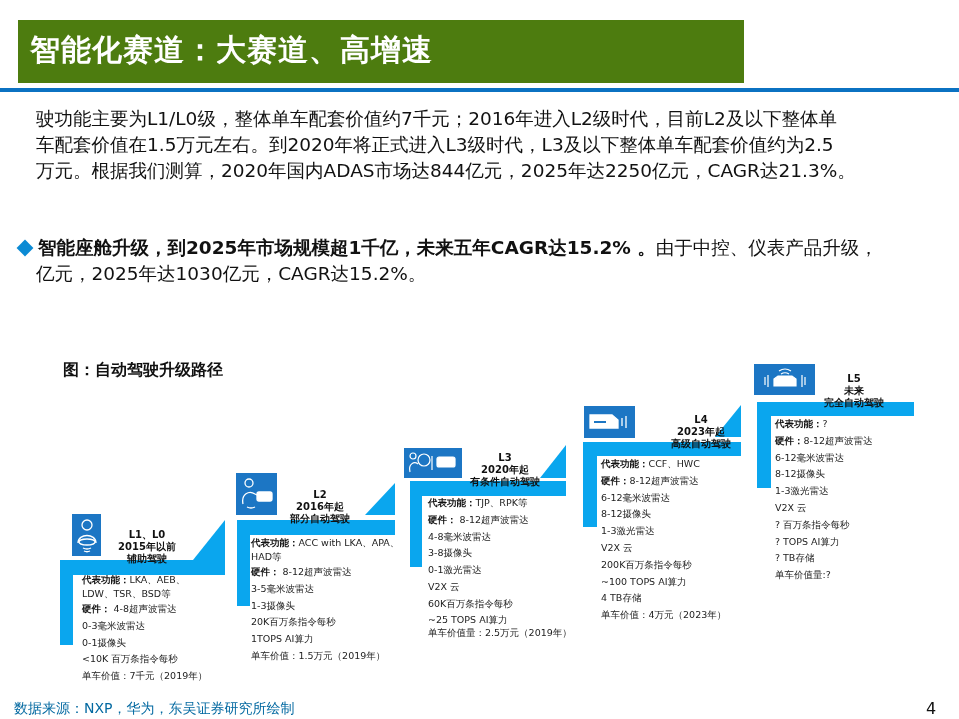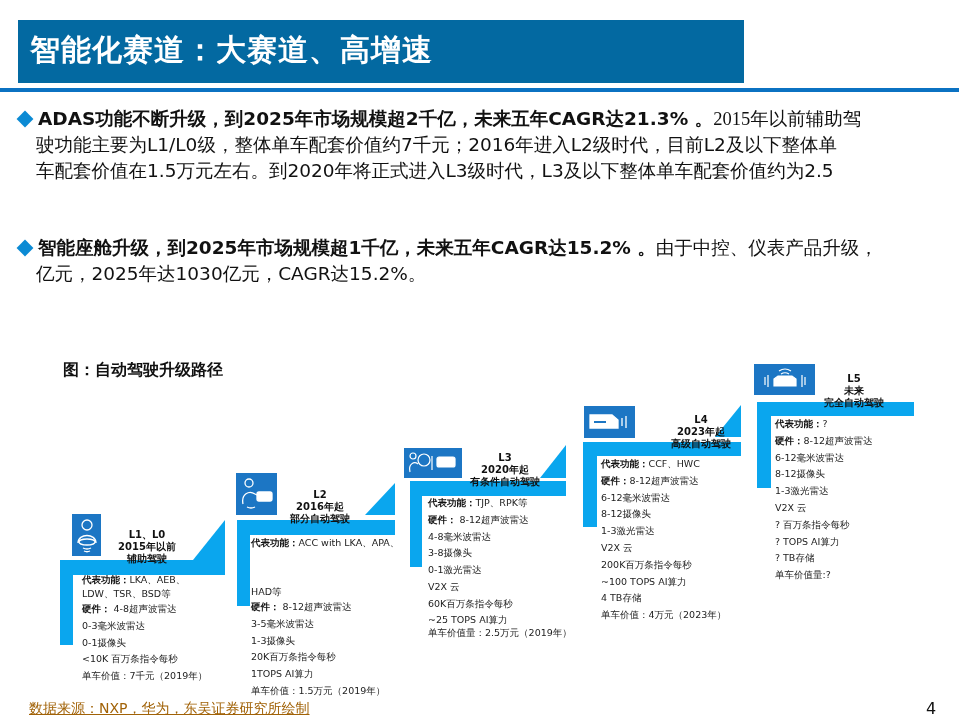--- a/index.html
+++ b/index.html
@@ -1,21 +1,21 @@
 <!DOCTYPE html>
 <html><head>
   <meta charset="utf-8">
   <style>
     * { margin: 0; padding: 0; box-sizing: border-box; }
     html, body { width: 959px; height: 719px; background: #ffffff; overflow: hidden; }
     body { position: relative; font-family: "DejaVu Sans", "Liberation Sans", sans-serif; color: #000; }
 
     .title-bar {
       position: absolute; left: 18px; top: 20px; width: 726px; height: 63px;
-      background: #0369a1;
+      background: #4d7c0f;
     }
     .title-text {
       position: absolute; left: 12px; top: 10px;
       font-family: "DejaVu Sans", sans-serif; font-weight: bold;
       font-size: 30px; color: #ffffff; letter-spacing: 1px; white-space: nowrap;
     }
     .title-rule {
       position: absolute; left: 0; top: 88px; width: 959px; height: 4px;
       background: #0b72c2;
     }
@@ -51,41 +51,39 @@
       position: absolute; text-align: center; font-size: 10px; font-weight: bold;
       line-height: 12px; color: #111; white-space: nowrap; margin-top: 11px;
     }
     .step-list {
       position: absolute; font-size: 9.5px; line-height: 16.8px; color: #222; white-space: nowrap;
       font-family: "DejaVu Sans", sans-serif;
     }
     .step-list .k { font-weight: bold; color: #111; }
 
     .footer-src {
-      position: absolute; left: 29px; top: 700px;
-      font-size: 14px; color: #a16207; white-space: nowrap; text-decoration: underline;
+      position: absolute; left: 14px; top: 700px;
+      font-size: 14px; color: #0369a1; white-space: nowrap;
     }
     .page-num {
       position: absolute; left: 926px; top: 699px; font-size: 16px; color: #111;
     }
   </style>
 </head>
 <body>
 
 <div class="title-bar">
   <div class="title-text">智能化赛道：大赛道、高增速</div>
 </div>
 <div class="title-rule"></div>
 
 <div class="para" style="top:106px;">
-  <span class="line">
-    <span class="diamond"></span><b>ADAS功能不断升级，到2025年市场规模超2千亿，未来五年CAGR达21.3% 。</b><span class="serif">2015年以前辅助驾</span>
-  </span>
   <span class="line indent">驶功能主要为L1/L0级，整体单车配套价值约7千元；2016年进入L2级时代，目前L2及以下整体单</span>
   <span class="line indent">车配套价值在1.5万元左右。到2020年将正式进入L3级时代，L3及以下整体单车配套价值约为2.5</span>
+  <span class="line indent">万元。根据我们测算，2020年国内ADAS市场达844亿元，2025年达2250亿元，CAGR达21.3%。</span>
 </div>
 
 <div class="para" style="top:235px;">
   <span class="line">
     <span class="diamond"></span><b>智能座舱升级，到2025年市场规模超1千亿，未来五年CAGR达15.2% 。</b><span>由于中控、仪表产品升级，</span>
   </span>
   <span class="line indent">亿元，2025年达1030亿元，CAGR达15.2%。</span>
 </div>
 
 <div class="fig-title">图：自动驾驶升级路径</div>
@@ -130,21 +128,21 @@
       <path d="M8 31 q4 2 8 0"></path>
     </svg>
   </div>
   <div class="step-head" style="left:275px; top:478px; width:90px;">
     <div>L2</div>
     <div>2016年起</div>
     <div>部分自动驾驶</div>
   </div>
   <div class="step-list" style="left:251px; top:536px;">
     <div style="line-height:14px;"><span class="k">代表功能：</span><span>ACC with LKA、APA、</span></div>
-    <div style="line-height:14px;margin-top:35px;">HAD等</div>
+    <div style="line-height:14px;">HAD等</div>
     <div><span class="k">硬件：</span><span> 8-12超声波雷达</span></div>
     <div>3-5毫米波雷达</div>
     <div>1-3摄像头</div>
     <div>20K百万条指令每秒</div>
     <div>1TOPS AI算力</div>
     <div>单车价值：1.5万元（2019年）</div>
   </div>
 </div>
 
 <div>

